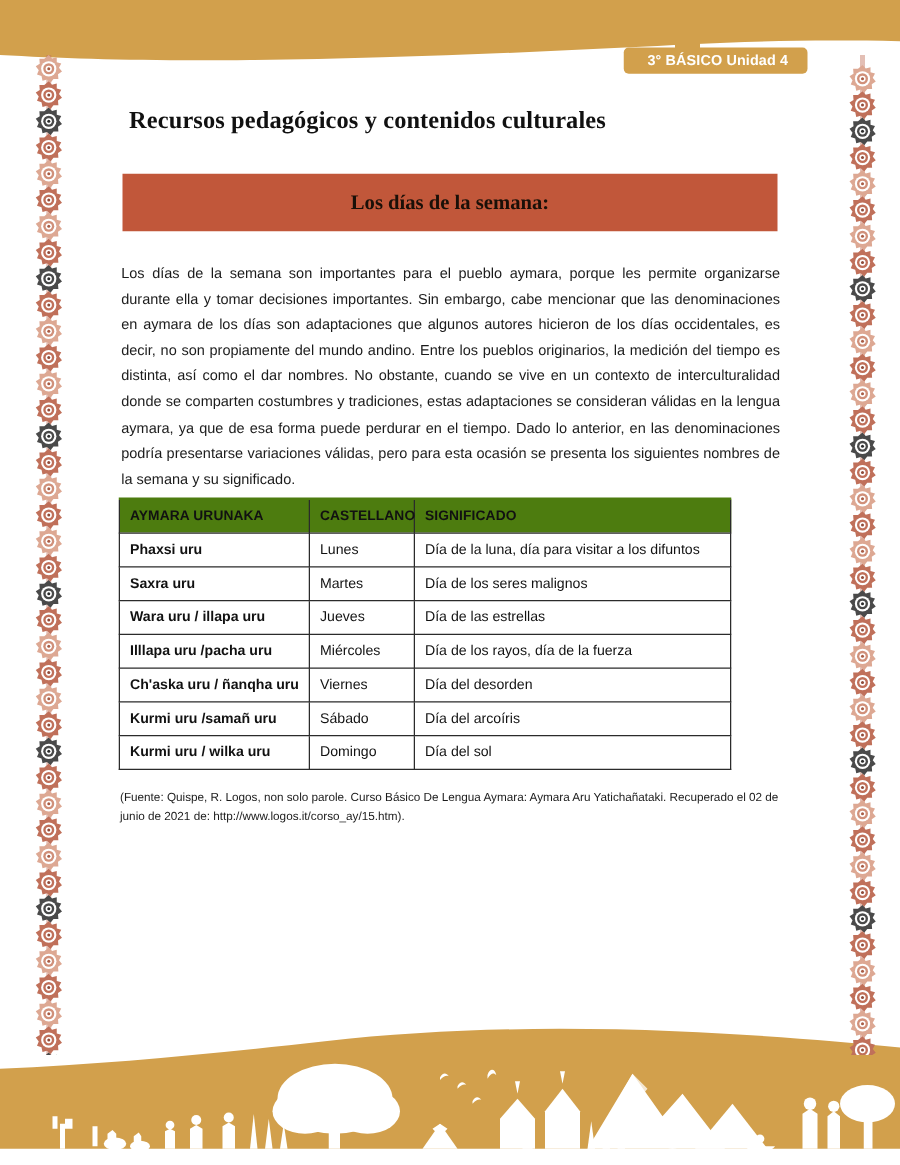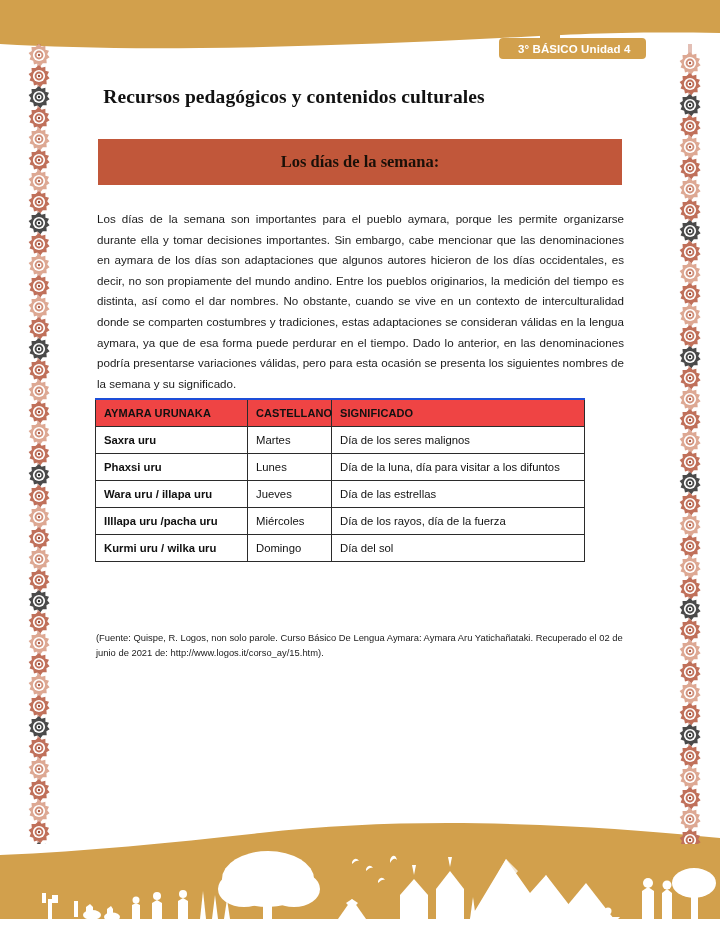--- a/index.html
+++ b/index.html
@@ -124,24 +124,24 @@
   }
   .days-table th,
   .days-table td {
     border: 1px solid #2b2b2b;
     padding: 6px 7px 6px 8px;
     text-align: left;
     vertical-align: middle;
     height: 27px;
   }
   .days-table thead th {
-    background: #ef4444;
+    background: #4d7c0f;
     font-weight: bold;
     font-size: 11px;
-    border-top: 2px solid #1d4ed8;
+    border-top: 2px solid #4d7c0f;
     border-bottom: 1px solid #2b2b2b;
     letter-spacing: 0.1px;
   }
   .days-table tbody td.col-aymara { font-weight: bold; }
   .col-w1 { width: 152px; }
   .col-w2 { width: 84px; }
   .col-w3 { width: 253px; }
 
   .source-note {
     position: absolute;
@@ -258,38 +258,48 @@
       </colgroup>
       <thead>
         <tr>
           <th>AYMARA  URUNAKA</th>
           <th>CASTELLANO</th>
           <th>SIGNIFICADO</th>
         </tr>
       </thead>
       <tbody>
         <tr>
+          <td class="col-aymara">Phaxsi uru</td>
+          <td>Lunes</td>
+          <td>Día de la luna, día para visitar a los difuntos</td>
+        </tr>
+        <tr>
           <td class="col-aymara">Saxra uru</td>
           <td>Martes</td>
           <td>Día de los seres malignos</td>
         </tr>
         <tr>
-          <td class="col-aymara">Phaxsi uru</td>
-          <td>Lunes</td>
-          <td>Día de la luna, día para visitar a los difuntos</td>
-        </tr>
-        <tr>
           <td class="col-aymara">Wara uru / illapa uru</td>
           <td>Jueves</td>
           <td>Día de las estrellas</td>
         </tr>
         <tr>
           <td class="col-aymara">Illlapa uru /pacha uru</td>
           <td>Miércoles</td>
           <td>Día de los rayos, día de la fuerza</td>
+        </tr>
+        <tr>
+          <td class="col-aymara">Ch'aska uru / ñanqha uru</td>
+          <td>Viernes</td>
+          <td>Día del desorden</td>
+        </tr>
+        <tr>
+          <td class="col-aymara">Kurmi uru /samañ uru</td>
+          <td>Sábado</td>
+          <td>Día del arcoíris</td>
         </tr>
         <tr>
           <td class="col-aymara">Kurmi uru / wilka uru</td>
           <td>Domingo</td>
           <td>Día del sol</td>
         </tr>
       </tbody>
     </table>
 
     <div class="source-note">(Fuente:  Quispe, R.  Logos, non solo parole. Curso Básico De Lengua Aymara: Aymara Aru Yatichañataki. Recuperado el 02 de junio de 2021 de: http://www.logos.it/corso_ay/15.htm).</div>

